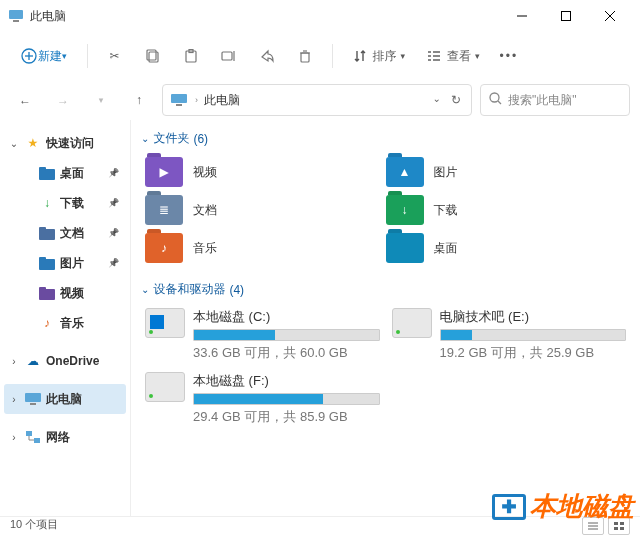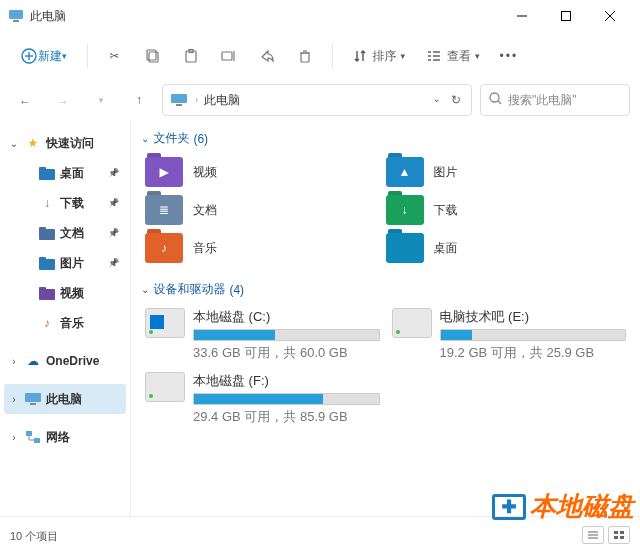--- a/index.html
+++ b/index.html
@@ -55,21 +55,21 @@
 .drive-icon { width: 40px; height: 30px; background: #e8e8e8; border: 1px solid #ccc; border-radius: 3px; position: relative; flex-shrink: 0; }
 .drive-icon.win11::after { content:""; position:absolute; left:4px; top:6px; width:14px; height:14px; background: linear-gradient(#0078d4,#0078d4); }
 .drive-icon .led { position:absolute; left:3px; bottom:3px; width:4px; height:4px; background:#3ec23e; border-radius:50%; }
 .drive-info { flex: 1; }
 .drive-name { font-size: 13px; margin-bottom: 3px; }
 .bar { height: 12px; background: #e0e0e0; border: 1px solid #ccc; border-radius: 1px; margin-bottom: 3px; position: relative; }
 .bar-fill { position: absolute; left: 0; top: 0; bottom: 0; background: #26a0da; }
 .drive-free { font-size: 13px; color: #777; }
 
 
-.statusbar { position: absolute; bottom: 0; left: 0; right: 0; height: 28px; display: flex; align-items: flex-end; padding: 0 10px; font-size: 11px; color: #555; border-top: 1px solid #eee; }
+.statusbar { position: absolute; bottom: 0; left: 0; right: 0; height: 28px; display: flex; align-items: flex-start; padding: 0 10px; font-size: 11px; color: #555; border-top: 1px solid #eee; }
 .statusbar .spacer { flex: 1; }
 .view-btns { display: flex; gap: 4px; }
 .view-btn { width: 22px; height: 18px; border: 1px solid #ccc; border-radius: 2px; display:flex; align-items:center; justify-content:center;}
 
 
 .watermark { position: absolute; right: 6px; bottom: 20px; font-size: 26px; font-weight: bold; font-style: italic; color: #ff6a00; display:flex; align-items:center; gap:4px; }
 .watermark .wm-icon { width:34px; height:26px; border:3px solid #1b7cc1; border-radius:3px; display:flex; align-items:center; justify-content:center; color:#1b7cc1; font-size:18px; font-style:normal;}
 </style>
 </head>
 <body>

